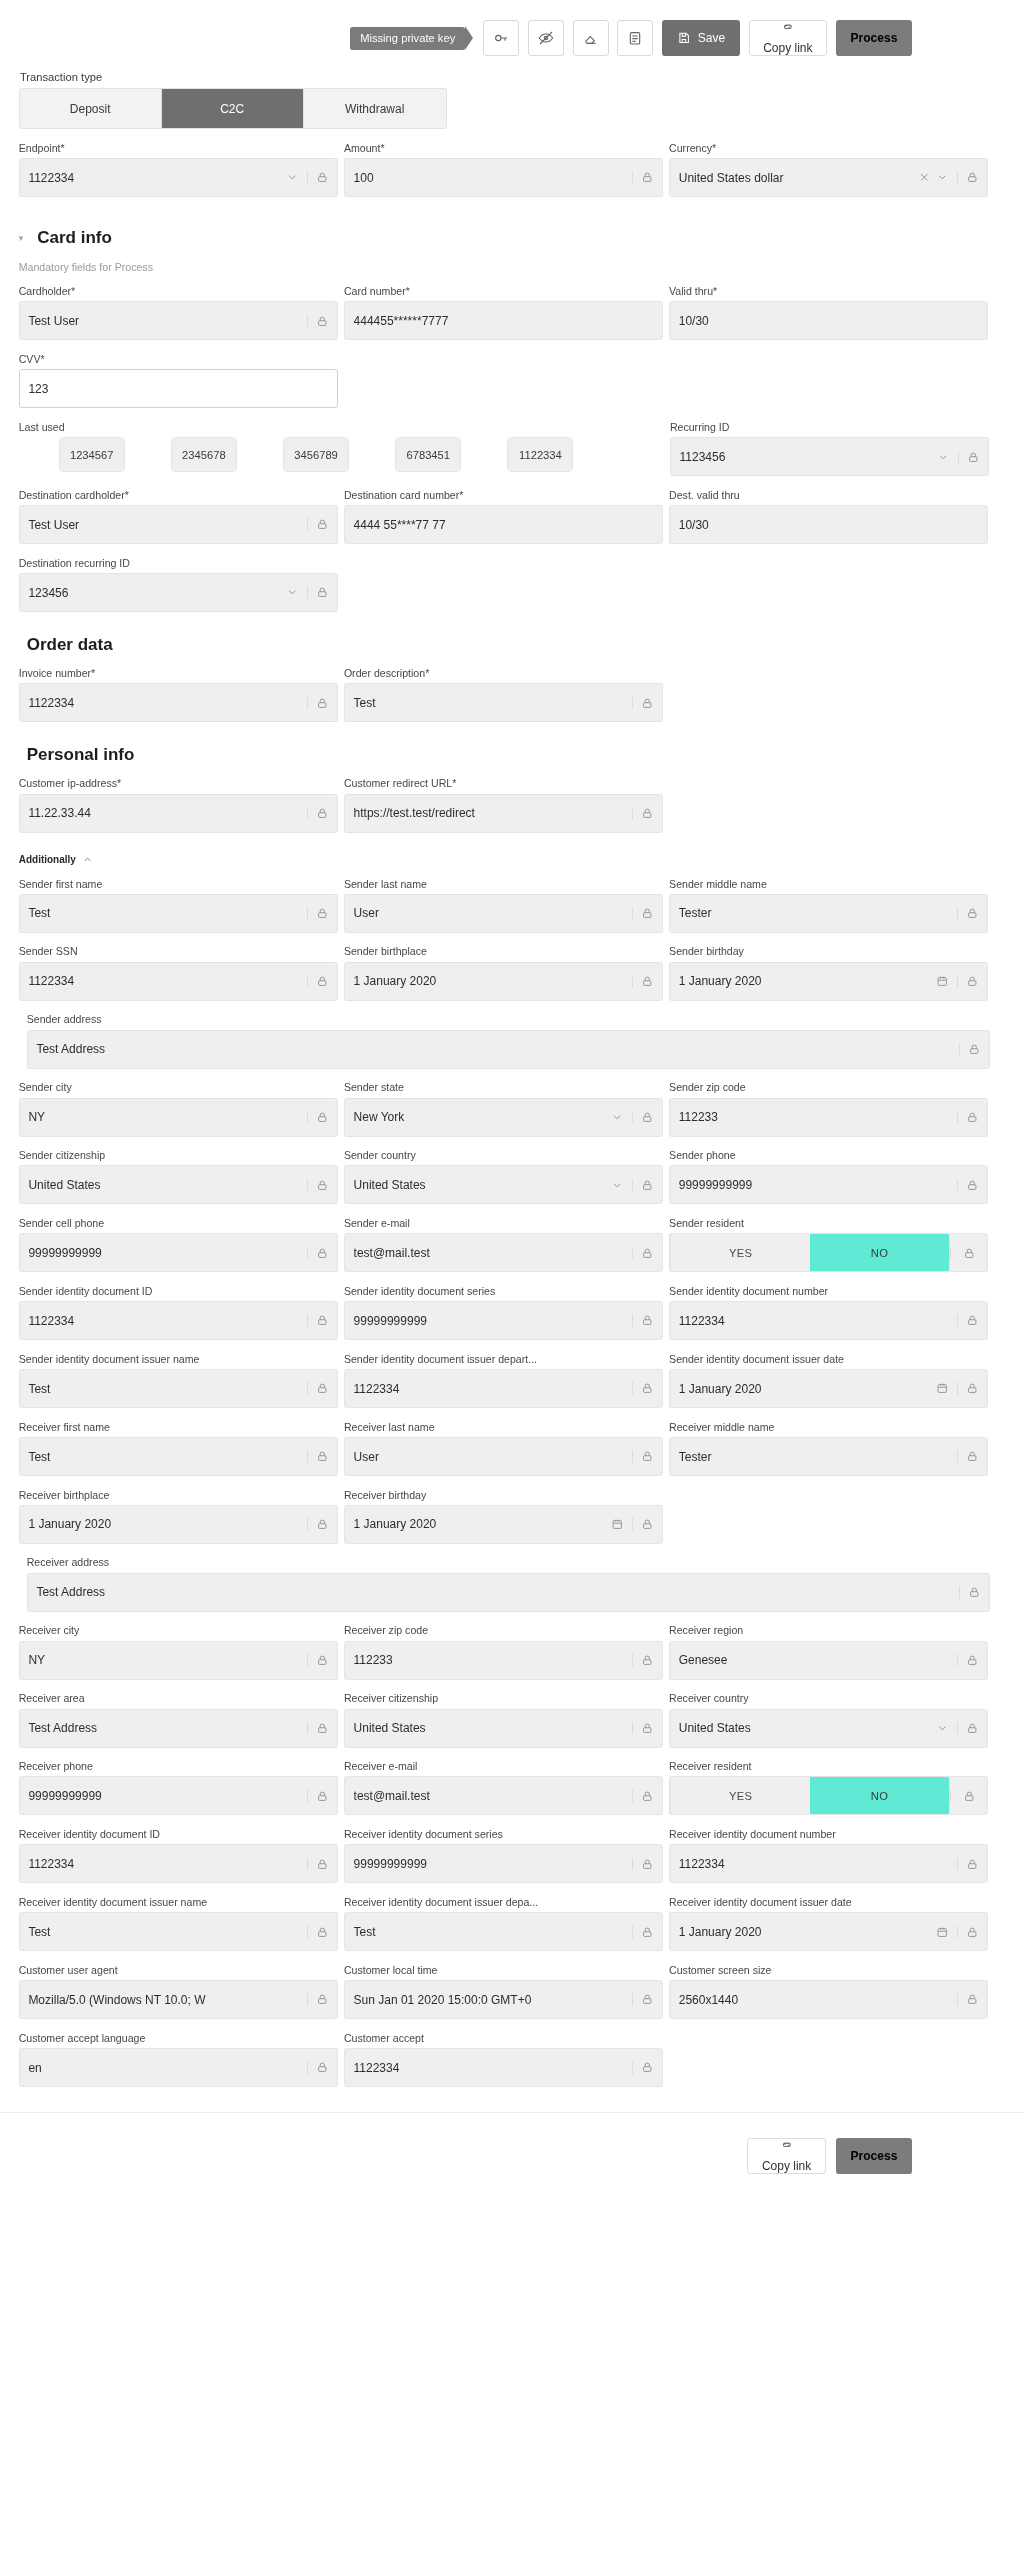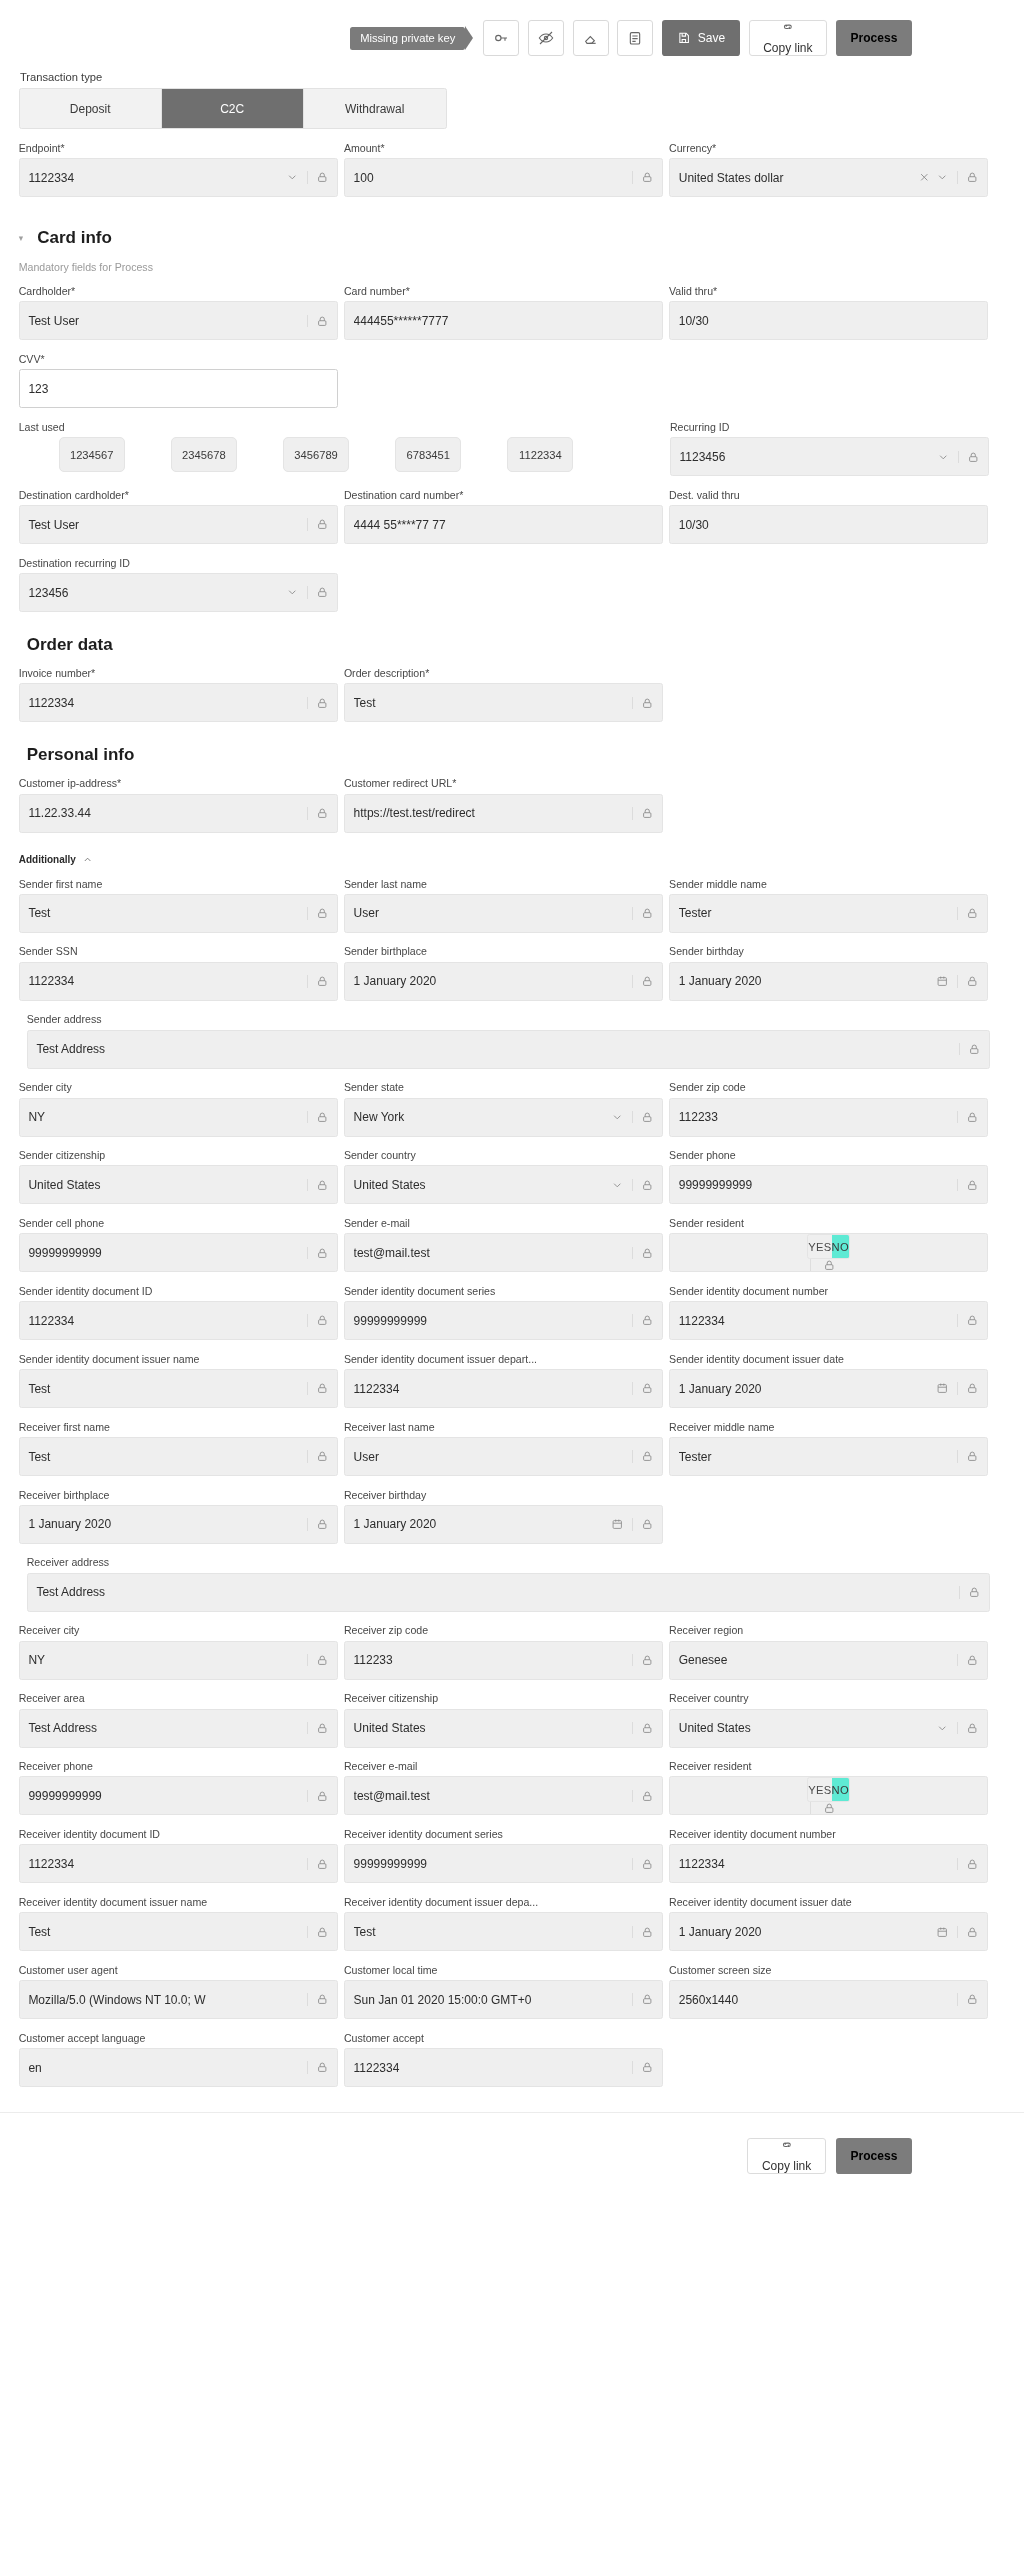--- a/index.html
+++ b/index.html
@@ -96,21 +96,21 @@
   }
 
   
   .yesno { display: flex; height: 39px; border: 0.6px solid #e4e4e4; border-radius: 2.5px; overflow: hidden; background: #efefef; flex:1;}
   .yesno div {
     flex: 1; display: flex; align-items: center; justify-content: center;
     font-size: 11.2px; color: #4a4a4a; letter-spacing: 0.3px;
   }
   .yesno div.on { background: #5eead4; color: #3a3a3a; }
   .yesno-wrap { display: flex; align-items: center; gap: 0; height: 39px;
-    background: #efefef; border: 0.6px solid #e4e4e4; border-radius: 2.5px; overflow: hidden; flex-direction: column;}
+    background: #efefef; border: 0.6px solid #e4e4e4; border-radius: 2.5px; overflow: hidden;}
   .yesno-wrap .lockcell { width: 37px; display: flex; align-items: center; justify-content: center; border-left: 0.6px solid #dedede;}
 
   .additionally {
     display: flex; align-items: center; gap: 6.2px; margin-top: 21px;
     font-size: 10px; font-weight: bold; color: #2a2a2a;
   }
 
   
   .footer {
     display: flex; justify-content: flex-end; gap: 10px;

